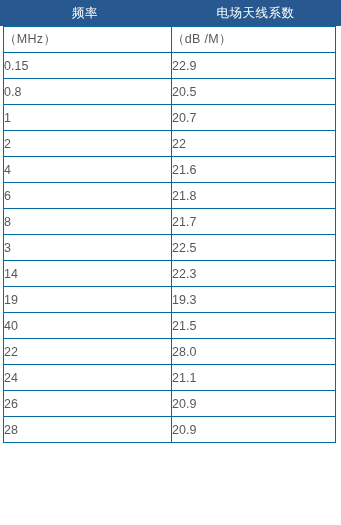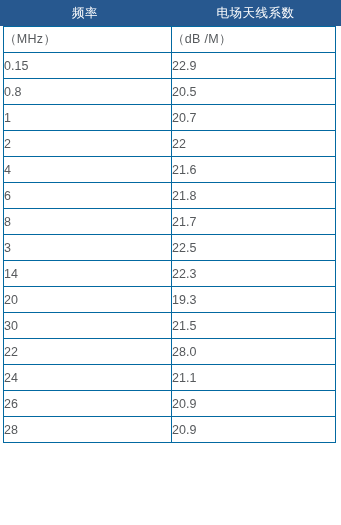--- a/index.html
+++ b/index.html
@@ -131,25 +131,25 @@
           </tr>
           <tr>
             <td class="c-freq">3</td>
             <td class="c-factor">22.5</td>
           </tr>
           <tr>
             <td class="c-freq">14</td>
             <td class="c-factor">22.3</td>
           </tr>
           <tr>
-            <td class="c-freq">20</td>
+            <td class="c-freq">19</td>
             <td class="c-factor">19.3</td>
           </tr>
           <tr>
-            <td class="c-freq">30</td>
+            <td class="c-freq">40</td>
             <td class="c-factor">21.5</td>
           </tr>
           <tr>
             <td class="c-freq">22</td>
             <td class="c-factor">28.0</td>
           </tr>
           <tr>
             <td class="c-freq">24</td>
             <td class="c-factor">21.1</td>
           </tr>

